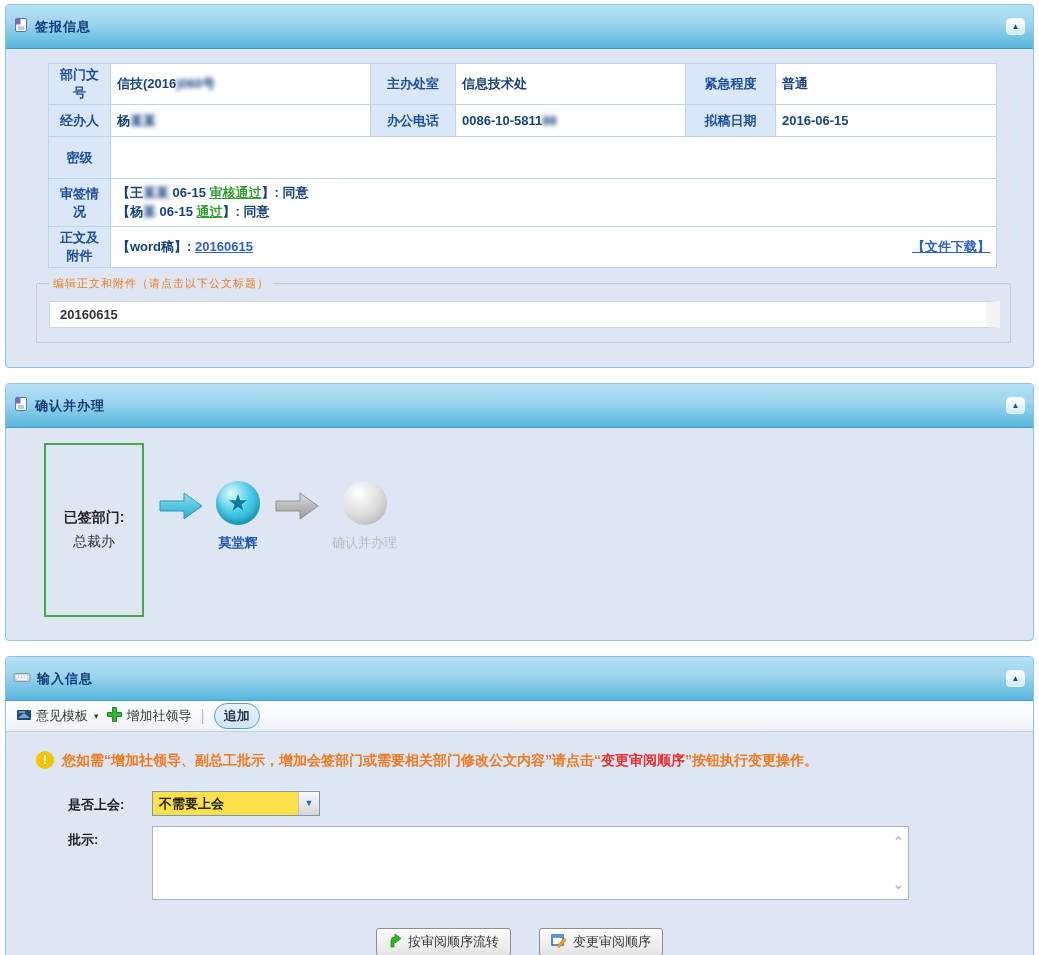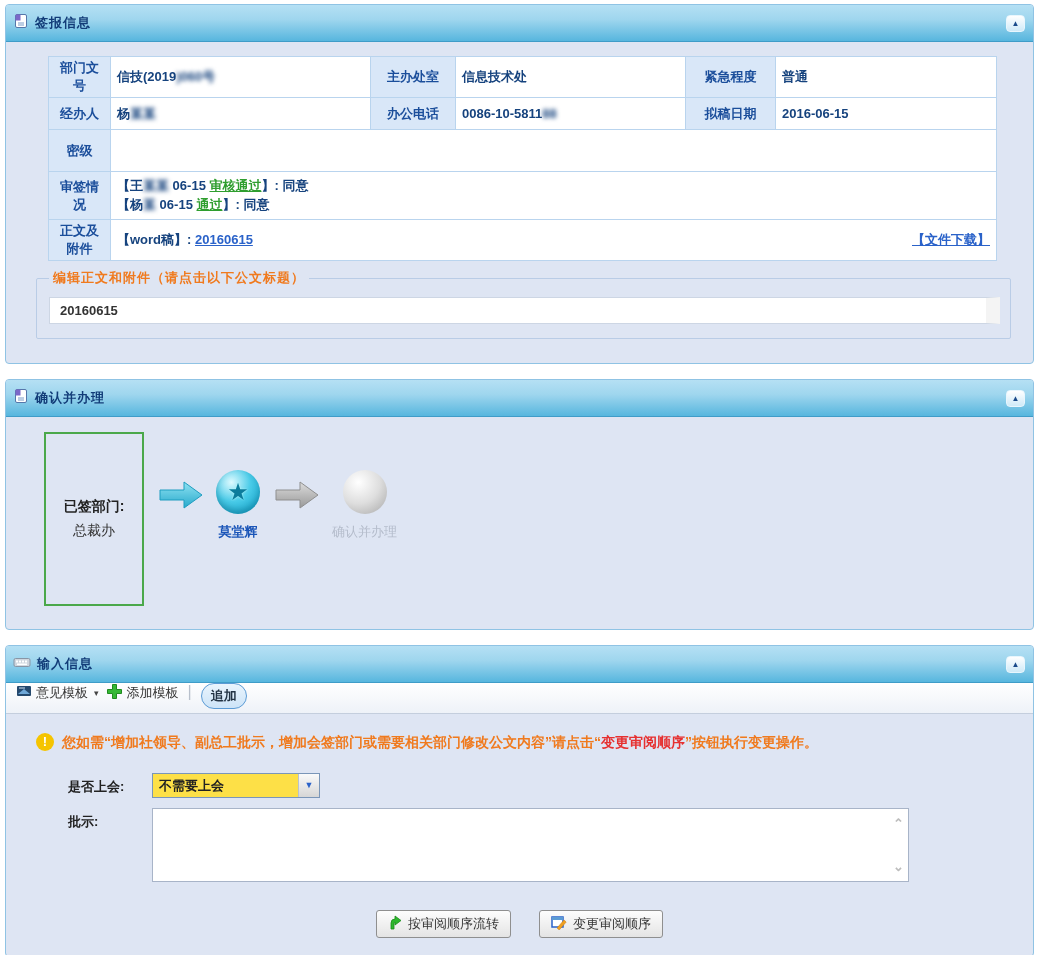--- a/index.html
+++ b/index.html
@@ -1,21 +1,21 @@
 <!DOCTYPE html>
 <html><head>
 <meta charset="utf-8">
 <style>
   * { box-sizing: border-box; margin: 0; padding: 0; }
   html,body { width:1039px; height:955px; background:#fff; font-family:"Liberation Sans", sans-serif; overflow:hidden; }
   .page { padding:4px 5px; }
 
   
   .panel { border:1px solid #8fc3e4; border-radius:4px; overflow:hidden; margin-bottom:15px; background:#dee5f3; }
-  .panel-header { height:37px; display:flex; align-items:center; padding:0 8px 0 7px;
+  .panel-header { height:44px; display:flex; align-items:center; padding:0 8px 0 7px;
     background:linear-gradient(#b5e0f4,#9fd6ee 40%,#57b6de 100%); border-bottom:1px solid #3f9cc8; }
   .panel-title { font-size:13px; font-weight:bold; color:#123c78; margin-left:6px; letter-spacing:1px; }
   .panel-header .spacer { flex:1; }
   .collapse-btn { width:19px; height:17px; border:1px solid #e8f6fd; border-radius:4px;
     background:linear-gradient(#ffffff,#cfeaf8); color:#1a4a8a; font-size:8px; line-height:15px;
     text-align:center; cursor:pointer; }
 
   
   .p1-body { padding:14px 22px 24px 30px; }
   table.info { border-collapse:collapse; margin-left:12px; width:calc(100% - 26px); table-layout:fixed; }
@@ -23,21 +23,21 @@
   td.lbl { background:#d9e7f8; color:#1b4e9b; font-weight:bold; text-align:center; }
   td.val { background:#ffffff; color:#16437e; font-weight:bold; }
   tr.h32{height:32px} tr.h42{height:42px} tr.h34{height:34px} tr.h48{height:48px}
   .blur { filter:blur(2px); }
   .green { color:#2f9e2f;text-decoration:underline; }
   a.doclink { color:#2a62c9; font-weight:bold; text-decoration:underline; cursor:pointer; }
   .attach-cell { display:flex; justify-content:space-between; align-items:center; }
   .audit-cell { line-height:1.45; }
 
   fieldset.edit-fs { margin-top:8px; border:1px solid #b9cce6; border-radius:2px; padding:10px 10px 14px 12px; }
-  fieldset.edit-fs legend { color:#f07a1e; font-weight:bold; font-size:13px; padding:0 4px; letter-spacing:1px; }
+  fieldset.edit-fs legend { color:#f07a1e; font-weight:normal; font-size:11px; padding:0 4px; letter-spacing:1px; }
   .doc-input { background:#fff; border:1px solid #cdd6e4; height:27px; line-height:25px; padding-left:10px;
     font-size:13px; font-weight:bold; color:#333; border-right:14px solid #f4f4f4; cursor:pointer; }
 
   
   .p2-body { padding:15px 0 22px 38px; display:flex; align-items:flex-start; height:212px; }
   .dept-box { width:100px; height:174px; border:2px solid #4aa84a; display:flex; flex-direction:column;
     justify-content:center; align-items:center; gap:6px; }
   .dept-box .dl { font-size:14px; font-weight:bold; color:#222; }
   .dept-box .dv { font-size:14px; color:#333; }
   .flow-arrow { margin:48px 12px 0 14px; }
@@ -46,21 +46,21 @@
   .sphere.active { background:radial-gradient(circle at 35% 28%, #defaff 0%, #49cbe8 45%, #0b9fc6 100%);
     box-shadow:inset 0 -4px 6px rgba(0,80,110,.35); }
   .sphere.active .star { color:#0c7c9c; font-size:24px; text-shadow:0 0 2px #bff; }
   .sphere.pending { background:radial-gradient(circle at 35% 28%, #ffffff 0%, #dedede 50%, #a6a6a6 100%); }
   .step-name { margin-top:9px; font-size:13px; font-weight:bold; }
   .step-name.active { color:#1a55b8; }
   .step-name.pending { color:#b4bccb; font-weight:normal; }
 
   
   .toolbar { height:31px; background:linear-gradient(#ffffff,#eef2f8); border-bottom:1px solid #c4cedd;
-    display:flex; align-items:flex-start; padding:0 10px; gap:7px; }
+    display:flex; align-items:center; padding:0 10px; gap:7px; }
   .tool-item { display:flex; align-items:center; gap:4px; font-size:13px; color:#333; cursor:pointer; }
   .tool-caret { font-size:9px; color:#444; margin-left:2px; }
   .tool-sep { color:#b8c0cc; margin:0 2px; }
   .append-btn { background:linear-gradient(#e9f4fd,#cde4f8); border:1px solid #5b9bd5; border-radius:13px;
     padding:3px 9px; font-size:13px; font-weight:bold; color:#234; cursor:pointer; }
 
   .warning { display:flex; align-items:flex-start; gap:8px; padding:18px 24px 6px 30px; }
   .warn-icon { width:18px; height:18px; min-width:18px; border-radius:50%; background:#f5c400;
     color:#fff; font-weight:bold; font-size:13px; text-align:center; line-height:18px; margin-top:1px; }
   .warn-text { font-size:14px; font-weight:bold; color:#f07a1e; line-height:1.5; }
@@ -108,21 +108,21 @@
             <col style="width:62px">
             <col style="width:260px">
             <col style="width:85px">
             <col style="width:230px">
             <col style="width:90px">
             <col>
           </colgroup>
         <tbody>
             <tr class="h32">
           <td class="lbl">部门文号</td>
-          <td class="val"><span>信技(2019</span><span class="blur">)060号</span></td>
+          <td class="val"><span>信技(2016</span><span class="blur">)060号</span></td>
           <td class="lbl">主办处室</td>
           <td class="val">信息技术处</td>
           <td class="lbl">紧急程度</td>
           <td class="val">普通</td>
         </tr>
         <tr class="h32">
           <td class="lbl">经办人</td>
           <td class="val"><span>杨</span><span class="blur">某某</span></td>
           <td class="lbl">办公电话</td>
           <td class="val"><span>0086-10-5811</span><span class="blur">88</span></td>
@@ -236,21 +236,21 @@
                 <path d="M2 11 l6 -5 6 5 z" fill="#6fa8d8"></path>
                 <line x1="3" y1="5" x2="9" y2="5" stroke="#cfe4f4"></line>
               </svg></span>
           <span>意见模板</span>
           <span class="tool-caret">▾</span>
         </div>
         <div class="tool-item">
           <span><svg width="17" height="17" viewBox="0 0 17 17">
                 <path d="M6.5 1.5 h4 v5 h5 v4 h-5 v5 h-4 v-5 h-5 v-4 h5 z" fill="#35b835" stroke="#1f8a1f"></path>
               </svg></span>
-          <span>添加模板</span>
+          <span>增加社领导</span>
         </div>
         <span class="tool-sep">|</span>
         <button class="append-btn">追加</button>
       </div>
 
       <div class="warning">
         <span class="warn-icon">!</span>
         <span class="warn-text"><span>您如需“增加社领导、副总工批示，增加会签部门或需要相关部门修改公文内容”请点击“</span><span class="hl">变更审阅顺序</span><span>”按钮执行变更操作。</span></span>
       </div>
 

